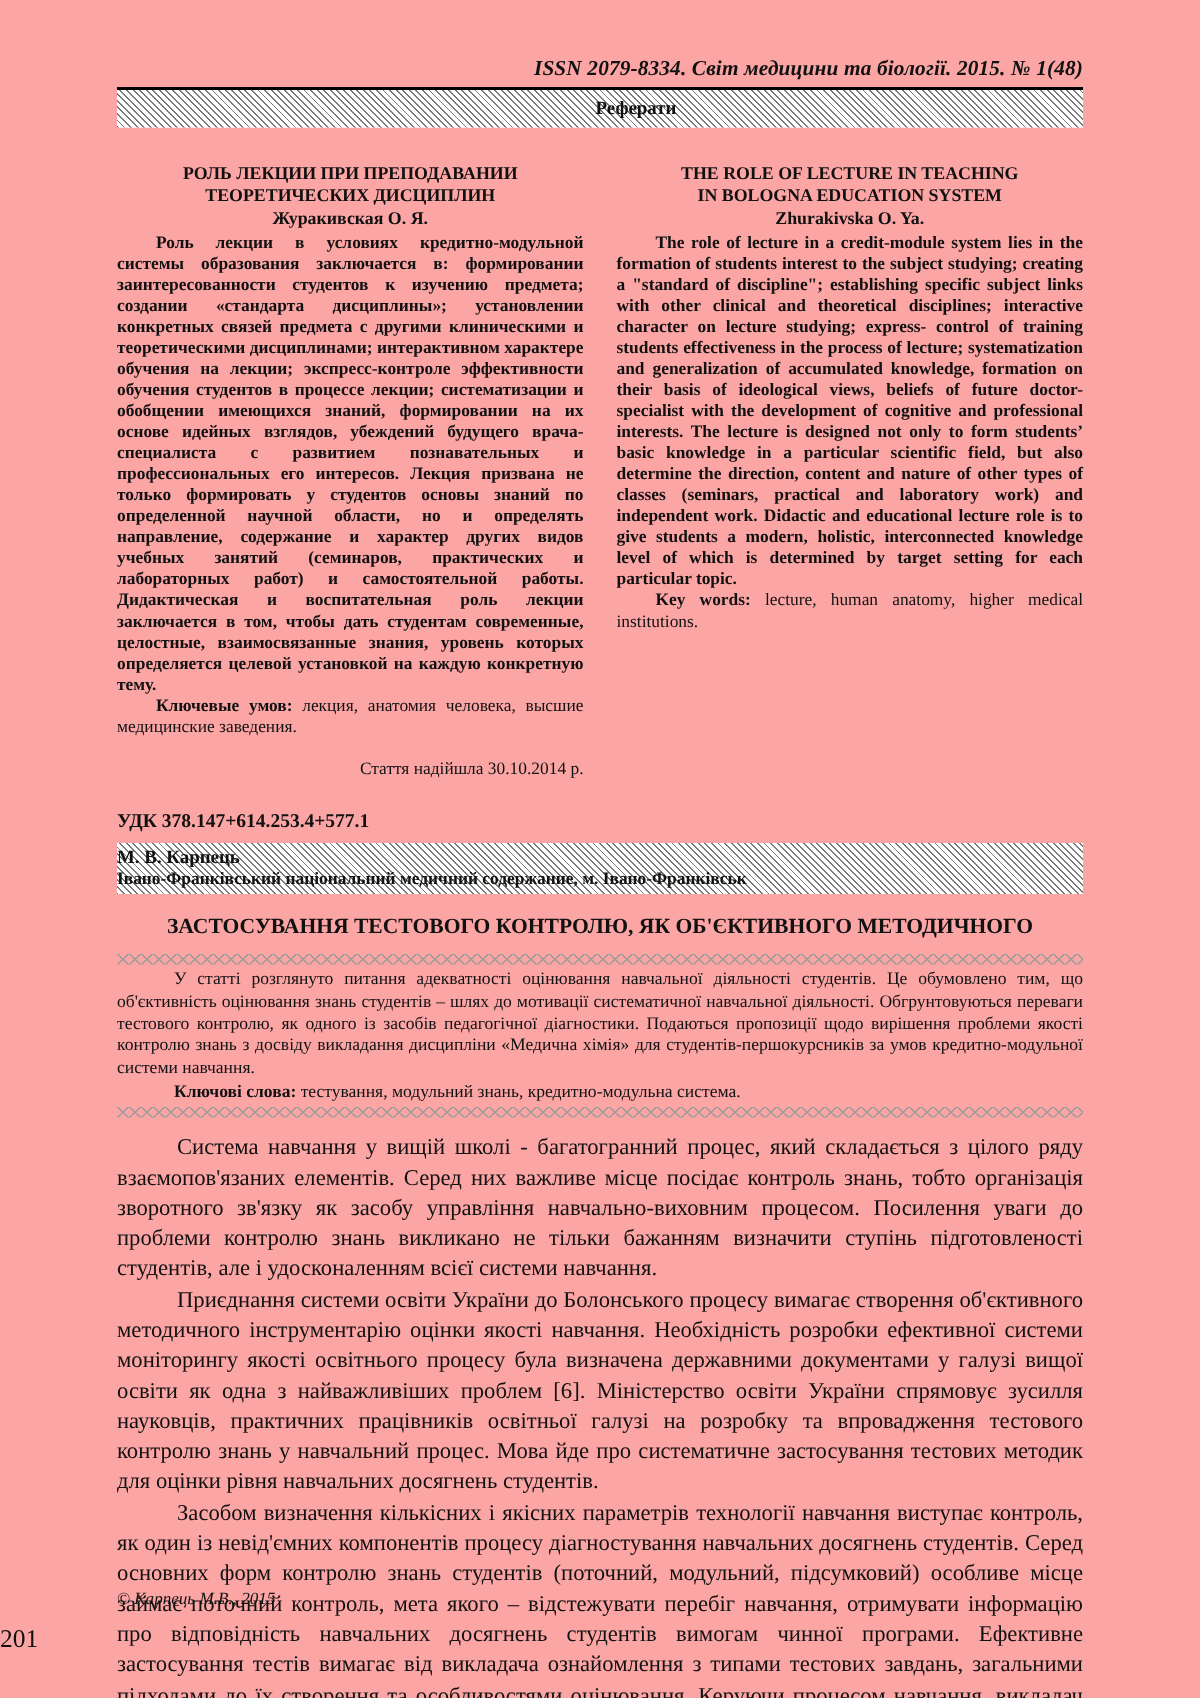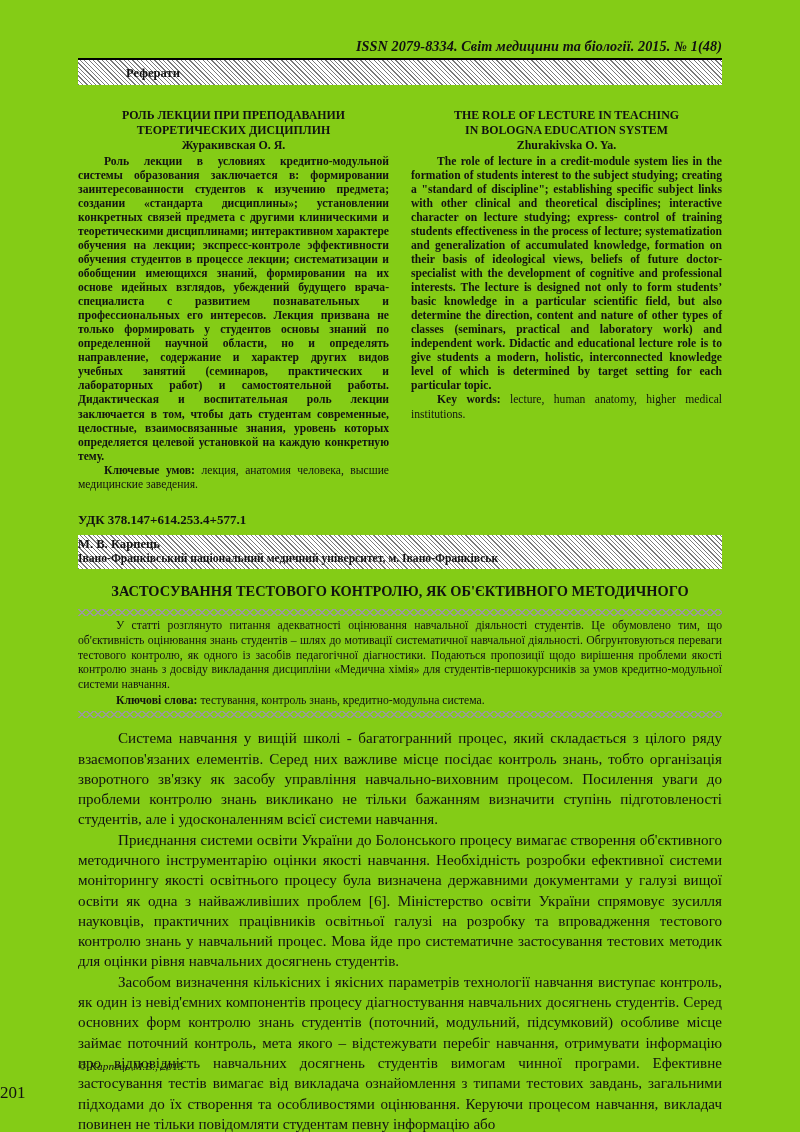--- a/index.html
+++ b/index.html
@@ -9,21 +9,21 @@
   }
   body {
     font-family: "Liberation Serif", "DejaVu Serif", serif;
     color: #111111;
   }
   .page {
     position: relative;
     width: 800px;
     height: 1132px;
     margin: 0 auto;
-    background: #84cc16;
+    background: #fca5a5;
     box-sizing: border-box;
     overflow: hidden;
   }
   .content {
     position: absolute;
     left: 78px;
     top: 0;
     width: 644px;
   }
 
@@ -46,20 +46,21 @@
 
   
   .hatch-band {
     background-color: #ffffff;
     background-image: repeating-linear-gradient(
       45deg,
       #7a7a7a 0px, #7a7a7a 0.9px,
       #ffffff 0.9px, #ffffff 3.1px
     );
     padding: 3px 0 4px 0;
+    text-align: center;
   }
   .hatch-band .band-text {
     font-weight: bold;
     font-size: 12.6px;
   }
   .band-reports {
     padding-left: 0;
   }
   .band-reports .band-text {
     margin-left: 48px;
@@ -216,49 +217,50 @@
     <div class="abs-cols">
 
       <div class="abs-col">
         <div class="abs-title">
           <div>РОЛЬ ЛЕКЦИИ ПРИ ПРЕПОДАВАНИИ</div>
           <div>ТЕОРЕТИЧЕСКИХ ДИСЦИПЛИН</div>
         </div>
         <div class="abs-author">Журакивская О. Я.</div>
         <p class="abs-body">Роль лекции в условиях кредитно-модульной системы образования заключается в: формировании заинтересованности студентов к изучению предмета; создании «стандарта дисциплины»; установлении конкретных связей предмета с другими клиническими и теоретическими дисциплинами; интерактивном характере обучения на лекции; экспресс-контроле эффективности обучения студентов в процессе лекции; систематизации и обобщении имеющихся знаний, формировании на их основе идейных взглядов, убеждений будущего врача-специалиста с развитием познавательных и профессиональных его интересов. Лекция призвана не только формировать у студентов основы знаний по определенной научной области, но и определять направление, содержание и характер других видов учебных занятий (семинаров, практических и лабораторных работ) и самостоятельной работы. Дидактическая и воспитательная роль лекции заключается в том, чтобы дать студентам современные, целостные, взаимосвязанные знания, уровень которых определяется целевой установкой на каждую конкретную тему.</p>
         <p class="kw"><b>Ключевые умов:</b><span> лекция, анатомия человека, высшие медицинские заведения.</span></p>
+        <div class="received">Стаття надійшла 30.10.2014 р.</div>
       </div>
 
       <div class="abs-col">
         <div class="abs-title">
           <div>THE ROLE OF LECTURE IN TEACHING</div>
           <div>IN BOLOGNA EDUCATION SYSTEM</div>
         </div>
         <div class="abs-author">Zhurakivska O. Ya.</div>
         <p class="abs-body">The role of lecture in a credit-module system lies in the formation of students interest to the subject studying; creating a "standard of discipline"; establishing specific subject links with other clinical and theoretical disciplines; interactive character on lecture studying; express- control of training students effectiveness in the process of lecture; systematization and generalization of accumulated knowledge, formation on their basis of ideological views, beliefs of future doctor-specialist with the development of cognitive and professional interests. The lecture is designed not only to form students’ basic knowledge in a particular scientific field, but also determine the direction, content and nature of other types of classes (seminars, practical and laboratory work) and independent work. Didactic and educational lecture role is to give students a modern, holistic, interconnected knowledge level of which is determined by target setting for each particular topic.</p>
         <p class="kw"><b>Key words:</b><span> lecture, human anatomy, higher medical institutions.</span></p>
       </div>
 
     </div>
 
     <div class="udk">УДК 378.147+614.253.4+577.1</div>
 
     <div class="hatch-band band-author">
       <span class="band-text">М. В. Карпець</span>
-      <span class="band-text aff">Івано-Франківський національний медичний університет, м. Івано-Франківськ</span>
+      <span class="band-text aff">Івано-Франківський національний медичний содержание, м. Івано-Франківськ</span>
     </div>
 
     <div class="art-title">
       <div>ЗАСТОСУВАННЯ ТЕСТОВОГО КОНТРОЛЮ, ЯК ОБ'ЄКТИВНОГО МЕТОДИЧНОГО</div>
     </div>
 
     <div class="zigzag"></div>
 
     <p class="ua-abs">У статті розглянуто питання адекватності оцінювання навчальної діяльності студентів. Це обумовлено тим, що об'єктивність оцінювання знань студентів – шлях до мотивації систематичної навчальної діяльності. Обгрунтовуються переваги тестового контролю, як одного із засобів педагогічної діагностики. Подаються пропозиції щодо вирішення проблеми якості контролю знань з досвіду викладання дисципліни «Медична хімія» для студентів-першокурсників за умов кредитно-модульної системи навчання.</p>
-    <p class="ua-kw"><b>Ключові слова:</b><span> тестування, контроль знань, кредитно-модульна система.</span></p>
+    <p class="ua-kw"><b>Ключові слова:</b><span> тестування, модульний знань, кредитно-модульна система.</span></p>
 
     <div class="zigzag"></div>
 
     <div class="body-wrap">
       <p class="body-para">Система навчання у вищій школі - багатогранний процес, який складається з цілого ряду взаємопов'язаних елементів. Серед них важливе місце посідає контроль знань, тобто організація зворотного зв'язку як засобу управління навчально-виховним процесом. Посилення уваги до проблеми контролю знань викликано не тільки бажанням визначити ступінь підготовленості студентів, але і удосконаленням всієї системи навчання.</p>
       <p class="body-para">Приєднання системи освіти України до Болонського процесу вимагає створення об'єктивного методичного інструментарію оцінки якості навчання. Необхідність розробки ефективної системи моніторингу якості освітнього процесу була визначена державними документами у галузі вищої освіти як одна з найважливіших проблем [6]. Міністерство освіти України спрямовує зусилля науковців, практичних працівників освітньої галузі на розробку та впровадження тестового контролю знань у навчальний процес. Мова йде про систематичне застосування тестових методик для оцінки рівня навчальних досягнень студентів.</p>
       <p class="body-para">Засобом визначення кількісних і якісних параметрів технології навчання виступає контроль, як один із невід'ємних компонентів процесу діагностування навчальних досягнень студентів. Серед основних форм контролю знань студентів (поточний, модульний, підсумковий) особливе місце займає поточний контроль, мета якого – відстежувати перебіг навчання, отримувати інформацію про відповідність навчальних досягнень студентів вимогам чинної програми. Ефективне застосування тестів вимагає від викладача ознайомлення з типами тестових завдань, загальними підходами до їх створення та особливостями оцінювання. Керуючи процесом навчання, викладач повинен не тільки повідомляти студентам певну інформацію або</p>
     </div>
 
   </div>

